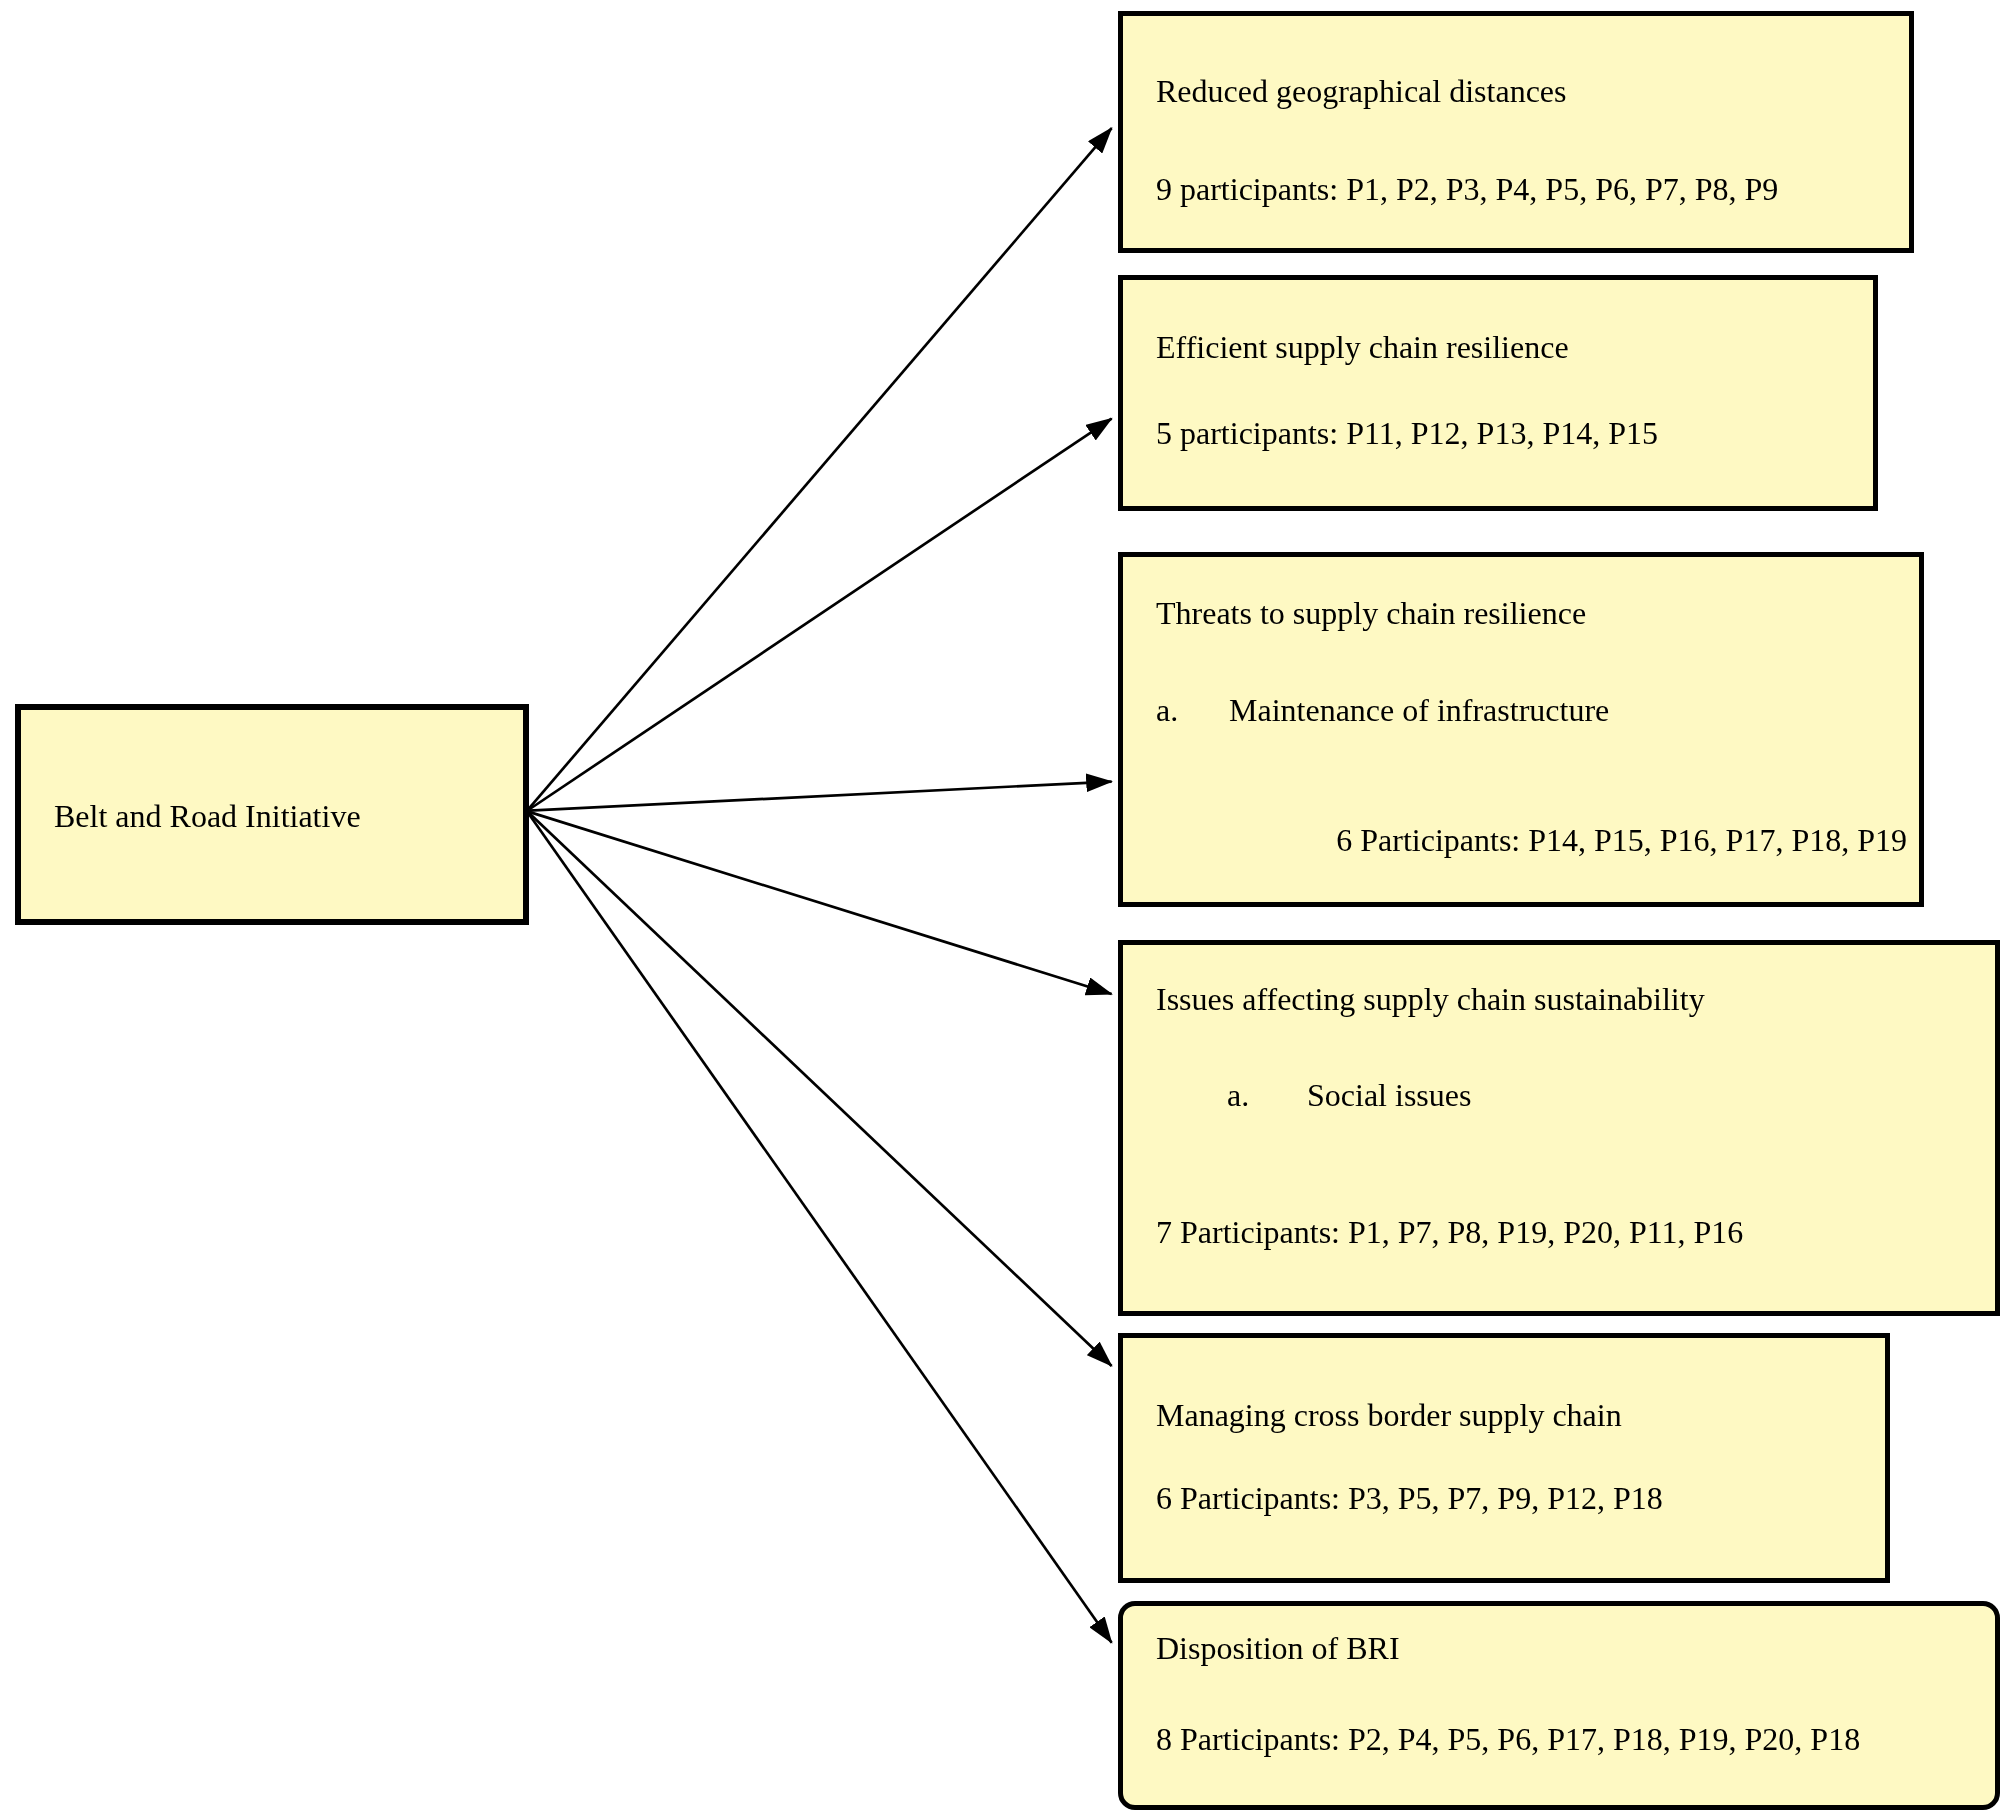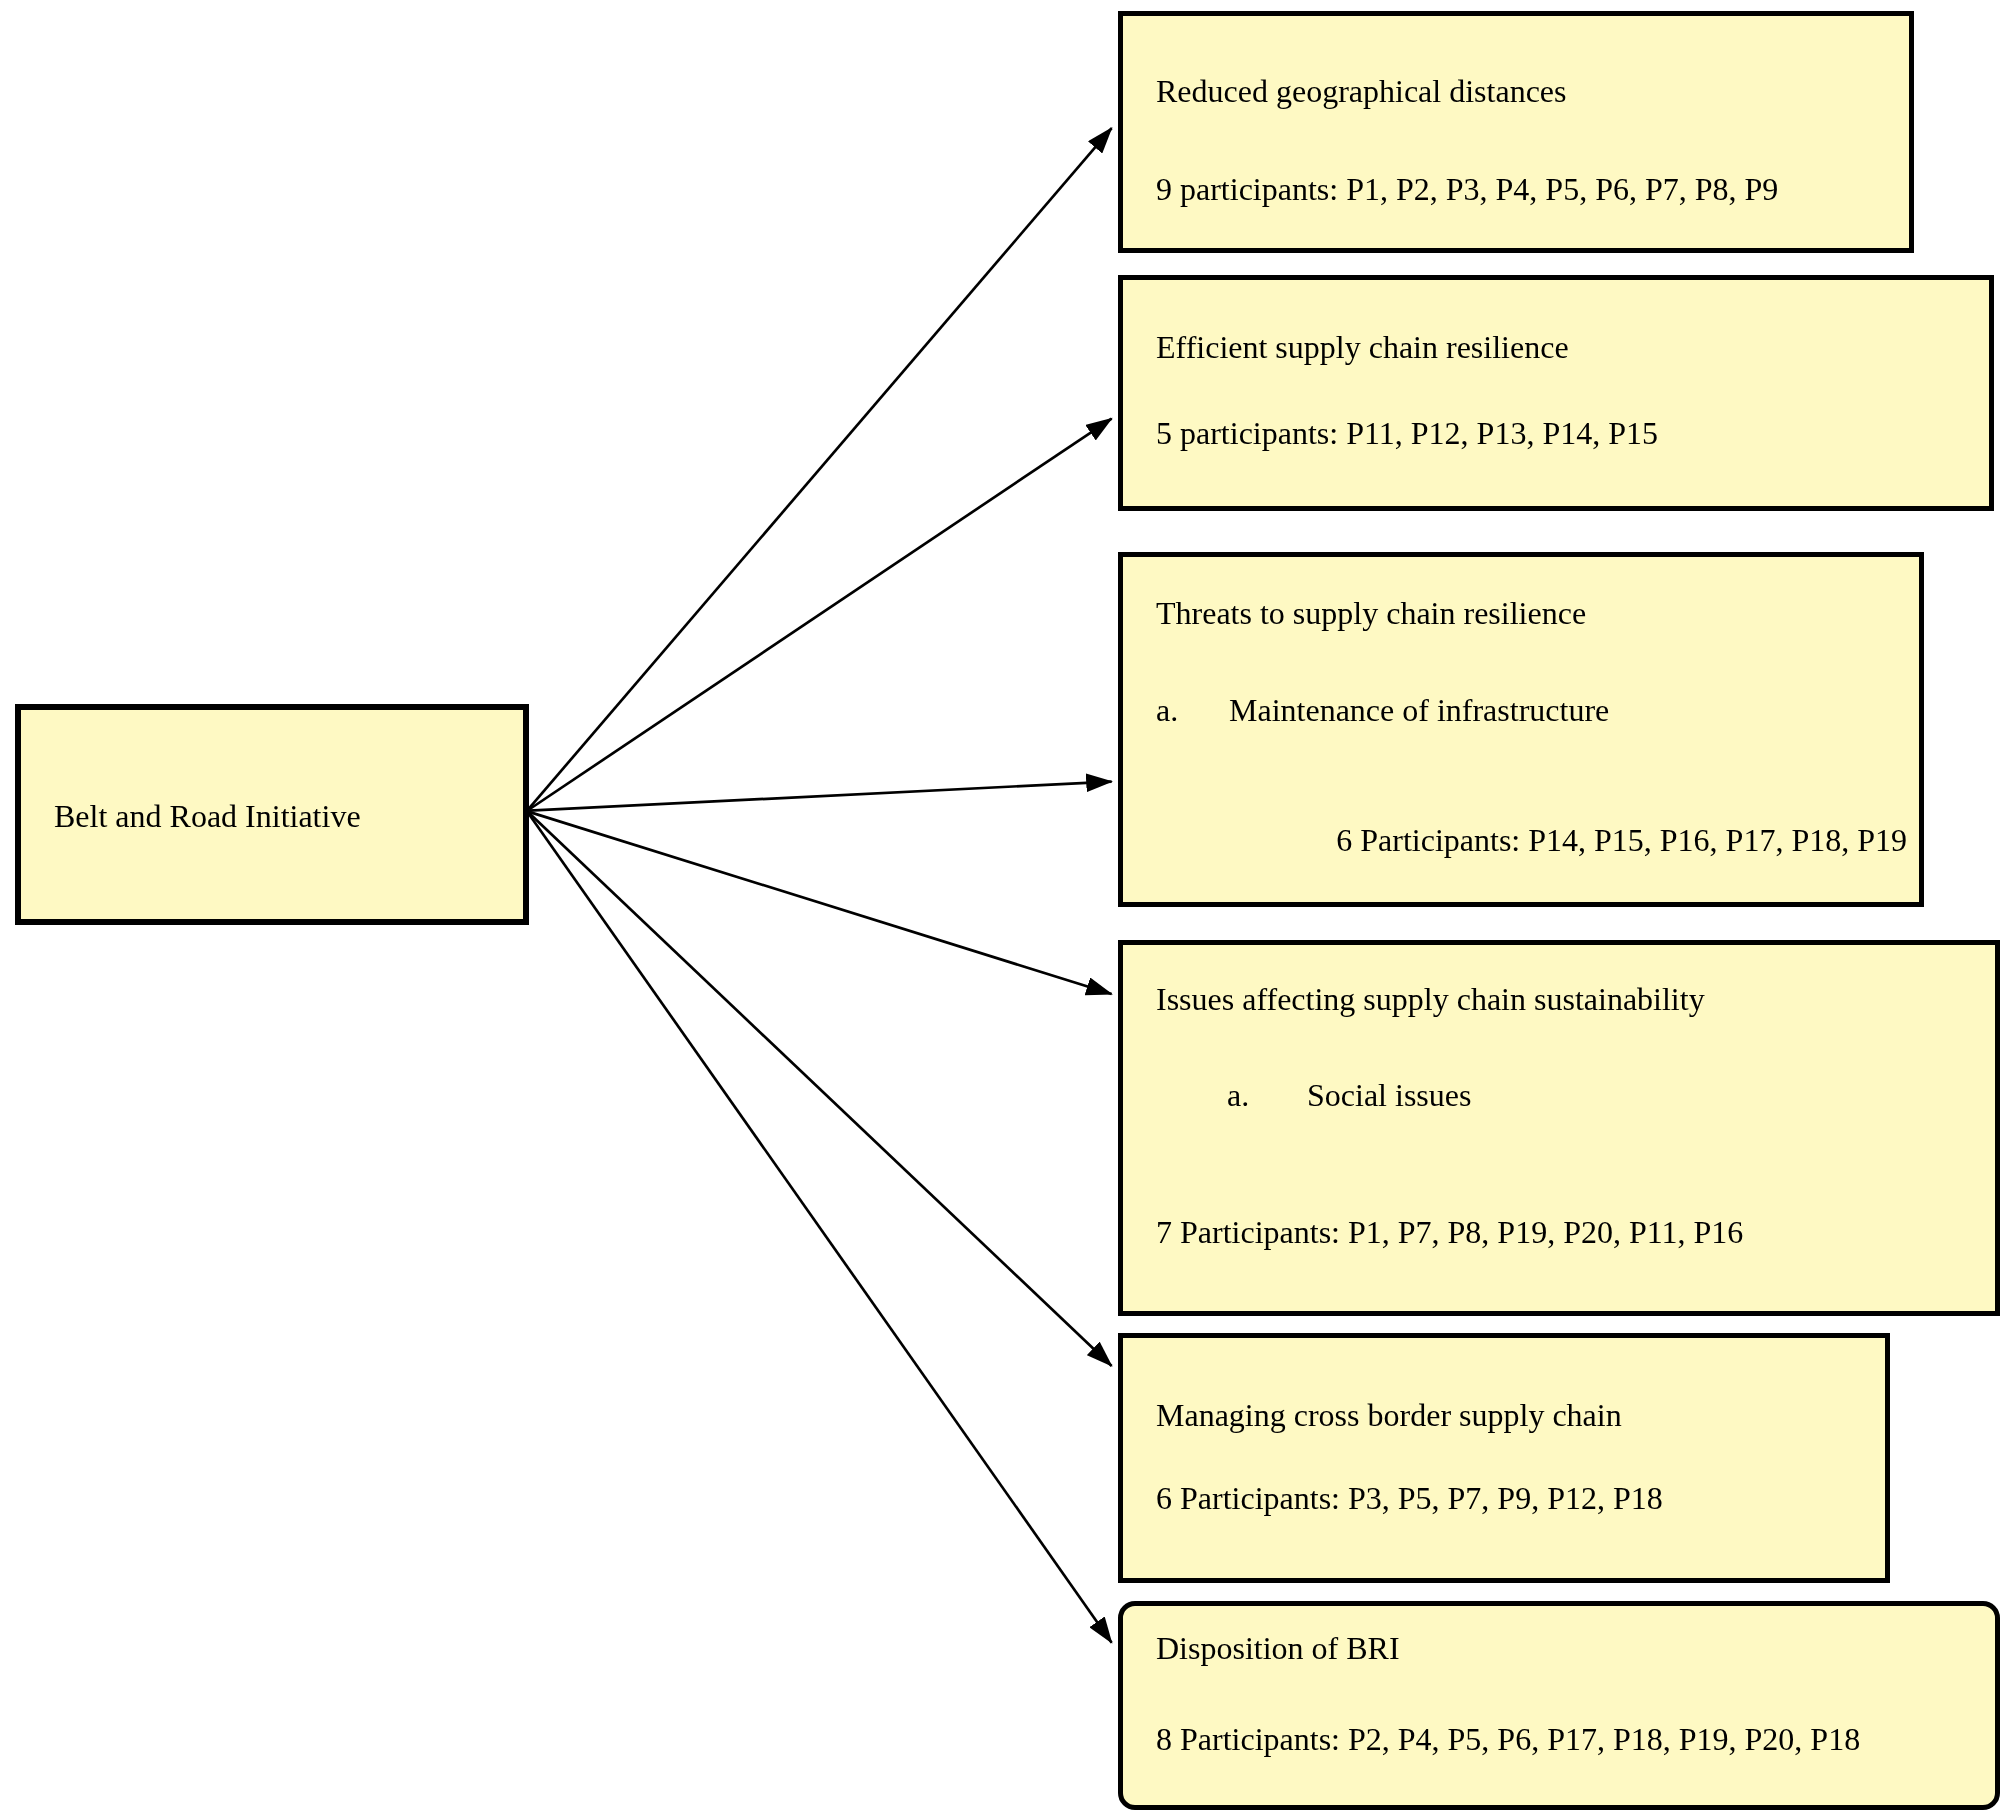--- a/index.html
+++ b/index.html
@@ -32,21 +32,21 @@
   #box4 .sub-marker{width:80px;}
   #root-node .line{top:85px;}
   #box1 .title-line{top:54px;}  #box1 .participants-line{top:152px;}
   #box2 .title-line{top:46px;}  #box2 .participants-line{top:132px;}
   #box3 .title-line{top:35px;}  #box3 .sub-line{top:132px;}  #box3 .participants-line{top:262px;text-align:right;}
   #box4 .title-line{top:33px;}  #box4 .sub-line{top:129px;}  #box4 .participants-line{top:266px;}
   #box5 .title-line{top:56px;}  #box5 .participants-line{top:139px;}
   #box6 .title-line{top:21.4px;}  #box6 .participants-line{top:112px;}
   #root-node{left:15px;top:704px;width:514px;height:221px;border-width:6px;}
   #box1{left:1118px;top:10.7px;width:796px;height:242px;}
-  #box2{left:1118px;top:275px;width:876px;height:236px;}
+  #box2{left:1118px;top:275px;width:760px;height:236px;}
   #box3{left:1118px;top:552px;width:806px;height:355px;}
   #box4{left:1118px;top:940px;width:882px;height:376px;}
   #box5{left:1118px;top:1333px;width:772px;height:250px;}
   #box6{left:1118px;top:1601px;width:882px;height:209px;border-radius:17px;}
 </style>
 </head>
 <body>
 
 <div class="canvas">
 

